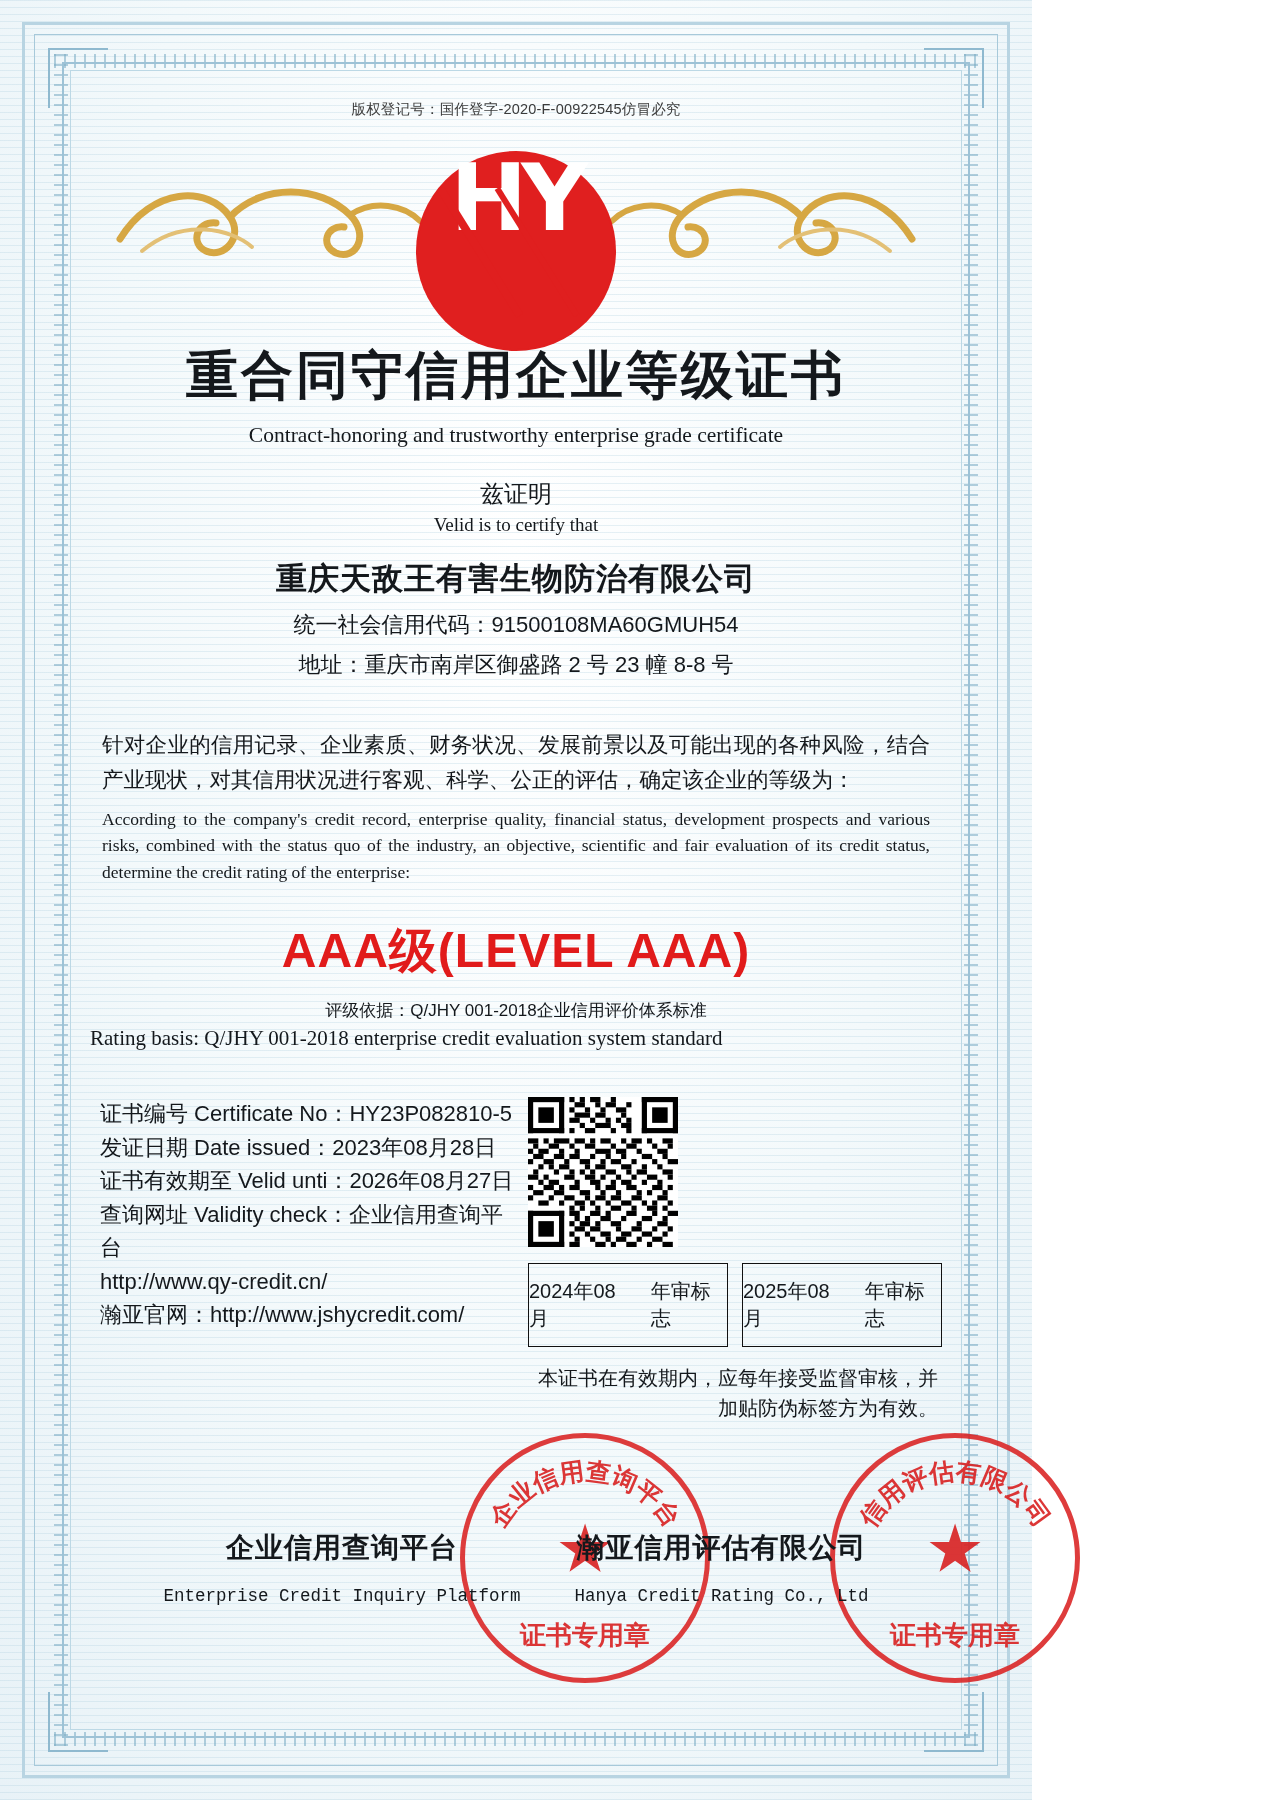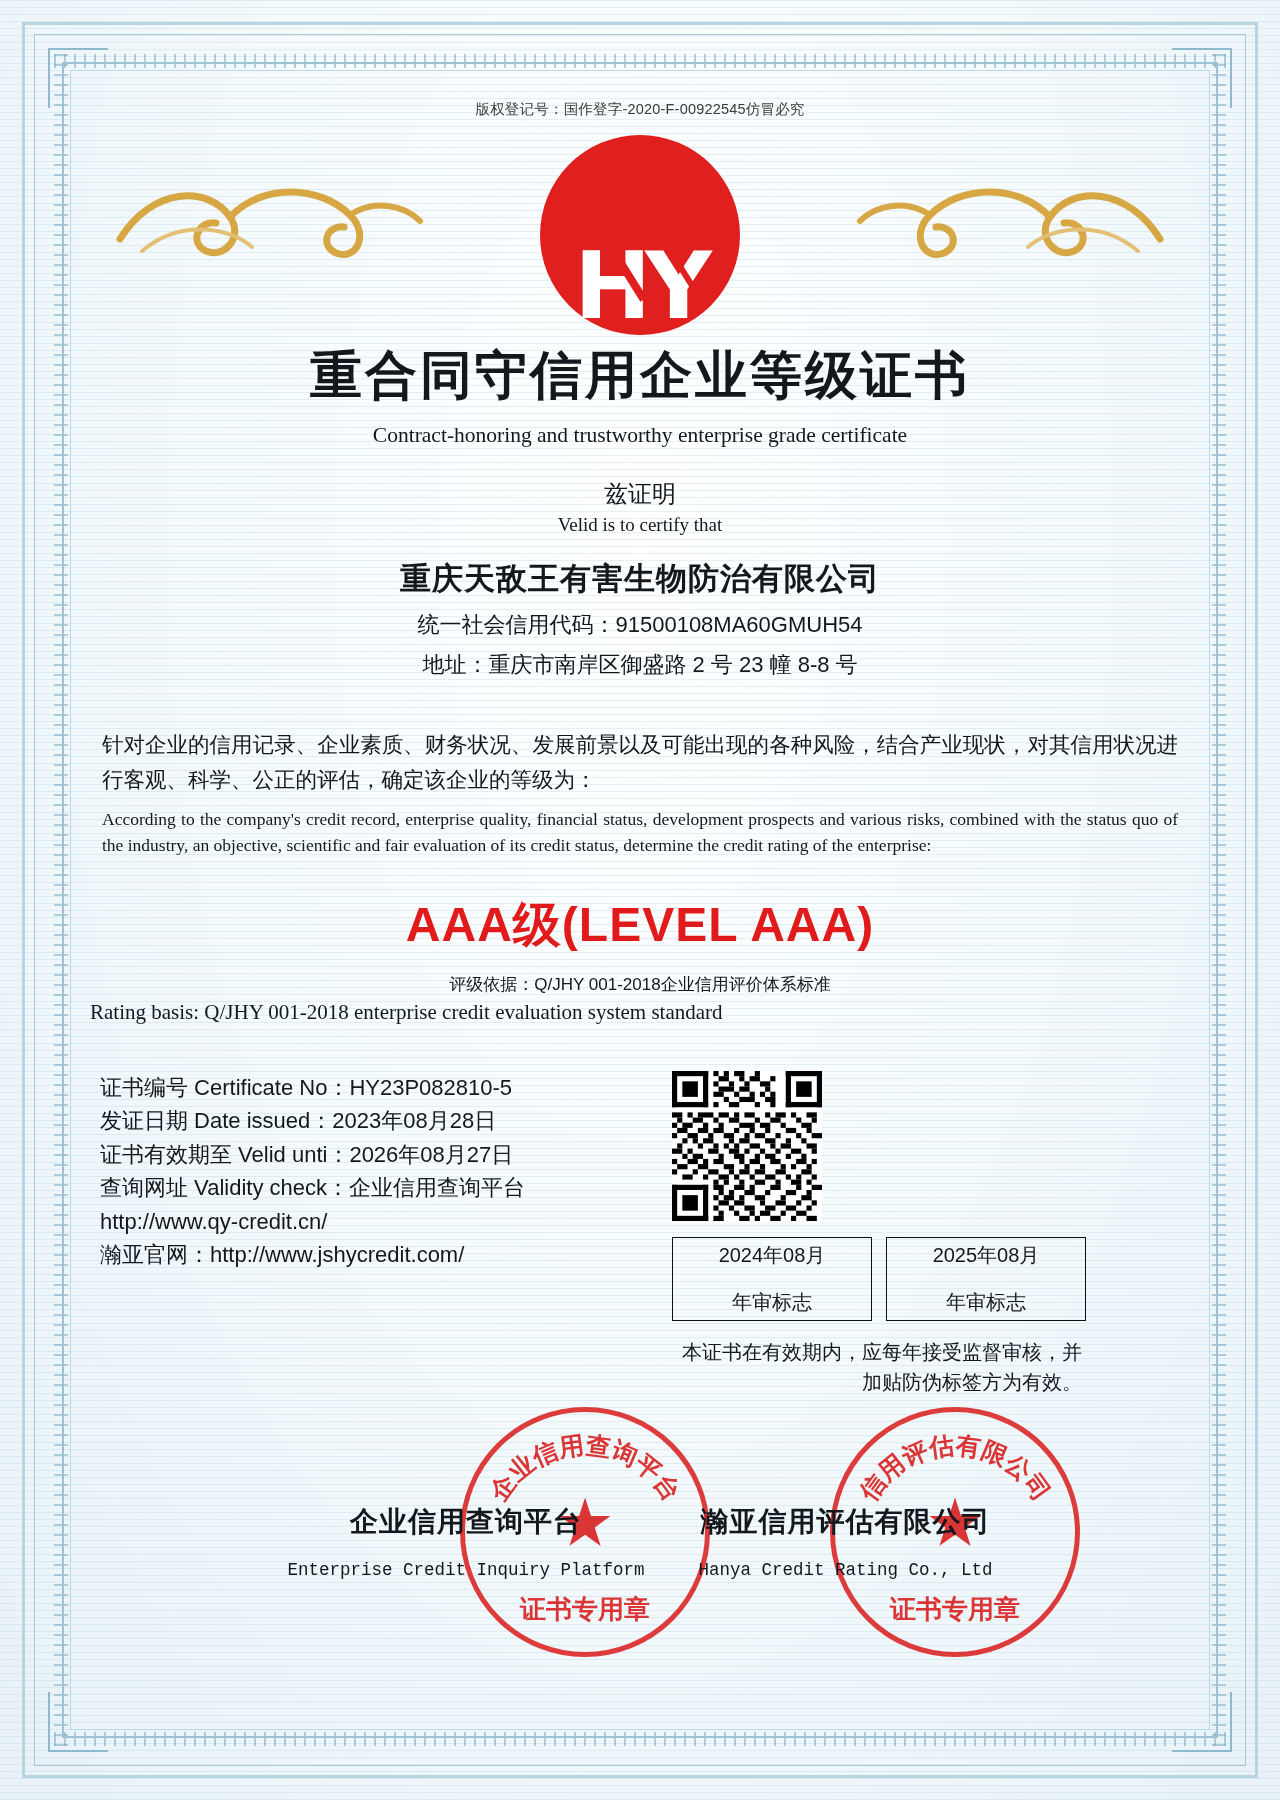--- a/index.html
+++ b/index.html
@@ -5,21 +5,21 @@
 <style>
   html,body{margin:0;padding:0;}
   body{
     width:1280px;height:1800px;
     background:#ffffff;
     font-family:"Liberation Sans", sans-serif;
     overflow:hidden;
   }
   .page{
     position:relative;
-    width:1280px;height:1800px;
+    width:1032px;height:1800px;
     background:
       repeating-linear-gradient(
         0deg,
         rgba(173,206,222,0.30) 0px,
         rgba(173,206,222,0.30) 1px,
         rgba(255,255,255,0) 1px,
         rgba(255,255,255,0) 7px
       ),
       radial-gradient(ellipse at 50% 30%, #ffffff 0%, #f3f9fb 55%, #e8f2f7 100%);
     box-sizing:border-box;
@@ -75,24 +75,24 @@
     position:relative;
     height:190px;
     margin-top:6px;
   }
   .flourish{
     position:absolute;top:52px;width:330px;height:96px;
   }
   .flourish.left{left:22px;}
   .flourish.right{right:22px;transform:scaleX(-1);}
   .logo{
-    position:absolute;left:50%;top:12px;transform:translateX(-50%);
+    position:absolute;left:50%;top:28px;transform:translateX(-50%);
     width:196px;height:196px;border-radius:50%;
     background:#e01f1f;
-    display:flex;align-items:flex-end;justify-content:center;
+    display:flex;align-items:flex-start;justify-content:center;
     box-shadow:0 0 0 2px #e01f1f;
   }
   .logo-text{
     font-family:"DejaVu Sans", sans-serif;
     font-weight:bold;
     font-size:92px;
     color:#ffffff;
     letter-spacing:-6px;
     line-height:1;
     position:relative;
@@ -189,21 +189,21 @@
     font-size:19.5px;
     line-height:1.48;
     color:#14181c;
   }
   .stamp-boxes{
     display:flex;margin-top:16px;margin-left:12px;
   }
   .stamp-box{
     width:198px;height:82px;
     border:1.5px solid #111;
-    display:flex;flex-direction:column;align-items:center;justify-content:center;
+    display:flex;flex-direction:row;align-items:center;justify-content:space-between;
     font-size:20px;color:#14181c;line-height:1.35;gap:20px;
   }
   .stamp-box + .stamp-box{margin-left:14px;}
   .right-note{
     margin-top:16px;margin-left:12px;
     font-size:20px;line-height:1.5;color:#14181c;text-align:right;
     width:410px;
   }
 
   

